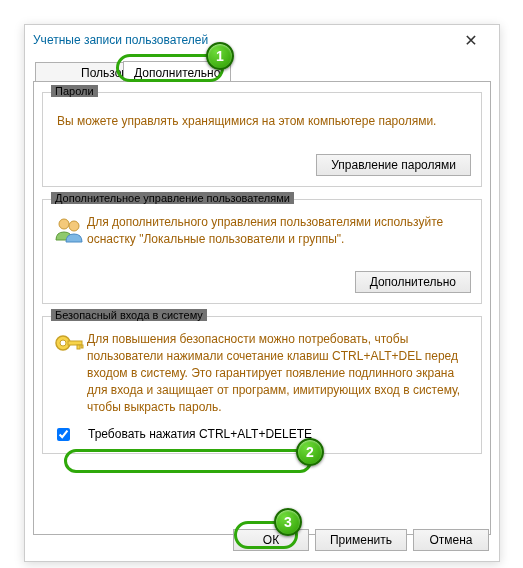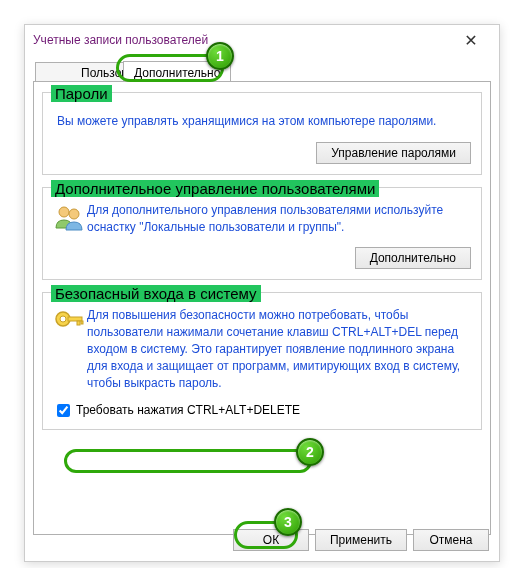--- a/index.html
+++ b/index.html
@@ -1,34 +1,34 @@
 <!DOCTYPE html>
 <html><head>
 <meta charset="utf-8">
 <style>
 * { box-sizing: border-box; margin: 0; padding: 0; }
 body { font-family: "Segoe UI", Tahoma, sans-serif; font-size: 12px; background: #fff; width: 523px; height: 568px; position: relative; }
 .window { position: absolute; left: 24px; top: 24px; width: 476px; height: 538px; border: 1px solid #ccc; background: #fff; box-shadow: 0 2px 10px rgba(0,0,0,0.15); }
 .titlebar { height: 30px; display: flex; align-items: center; padding: 0 8px; }
-.titlebar-title { flex: 1; font-size: 12px; color: #701a75; }
+.titlebar-title { flex: 1; font-size: 12px; color: #0369a1; }
 .close-btn { width: 40px; height: 28px; display: flex; align-items: center; justify-content: center; color: #333; cursor: pointer; font-size: 16px; }
 .tabs { position: relative; margin: 4px 8px 0 8px; height: 22px; }
 .tab { position: absolute; top: 2px; height: 20px; padding: 2px 10px 0; border: 1px solid #b0b0b0; border-bottom: none; background: #fff; font-size: 12px; display: flex; align-items: center; z-index: 1; }
 .tab.inactive { top: 3px; height: 19px; background: #f5f5f5; z-index: 0; padding-left: 45px; }
 .tab-1 { left: 2px; }
 .tab-2 { left: 90px; }
 .content { border: 1px solid #b0b0b0; margin: 0 8px 8px 8px; padding: 10px 8px 8px; position: relative; height: 454px; }
 .groupbox { border: 1px solid #d0d0d0; margin: 0 0 12px 0; padding: 14px 10px 10px; position: relative; }
-.groupbox-title { position: absolute; top: -8px; left: 8px; background: #22c55e; padding: 0 4px; font-size: 15px; }
-.groupbox-text { font-size: 12px; line-height: 1.4; color: #1d4ed8; }
+.groupbox-title { position: absolute; top: -8px; left: 8px; background: #737373; padding: 0 4px; font-size: 11px; }
+.groupbox-text { font-size: 12px; line-height: 1.4; color: #a16207; }
 .groupbox-row { display: flex; align-items: flex-start; gap: 2px; }
 .icon-box { width: 32px; height: 32px; flex-shrink: 0; display: flex; align-items: center; justify-content: center; }
-.btn-row { display: flex; justify-content: flex-end; margin-top: 12px; }
+.btn-row { display: flex; justify-content: flex-end; margin-top: 24px; }
 .btn { min-width: 100px; height: 22px; border: 1px solid #adadad; background: linear-gradient(#f5f5f5, #e8e8e8); font-size: 12px; padding: 0 14px; cursor: pointer; }
-.checkbox-row { display: flex; align-items: center; gap: 6px; margin-top: 10px; padding: 2px 4px; }
+.checkbox-row { display: flex; align-items: center; gap: 18px; margin-top: 10px; padding: 2px 4px; }
 .checkbox-row input { width: 13px; height: 13px; }
 .dialog-btns { position: absolute; bottom: 10px; right: 10px; display: flex; gap: 6px; }
 .dialog-btns .btn { min-width: 76px; text-align: center; }
 .callout { position: absolute; width: 28px; height: 28px; border-radius: 50%; background: radial-gradient(circle at 35% 30%, #6fdc3a, #2b9a00); border: 2px solid #1a6b00; box-shadow: 0 1px 3px rgba(0,0,0,0.5), inset 0 1px 2px rgba(255,255,255,0.5); color: #fff; font-weight: bold; font-size: 14px; display: flex; align-items: center; justify-content: center; z-index: 20; }
 .highlight-ring { position: absolute; border: 3px solid #2fa80a; border-radius: 14px; pointer-events: none; z-index: 10; }
 </style>
 </head>
 <body>
 
 <div class="window">

